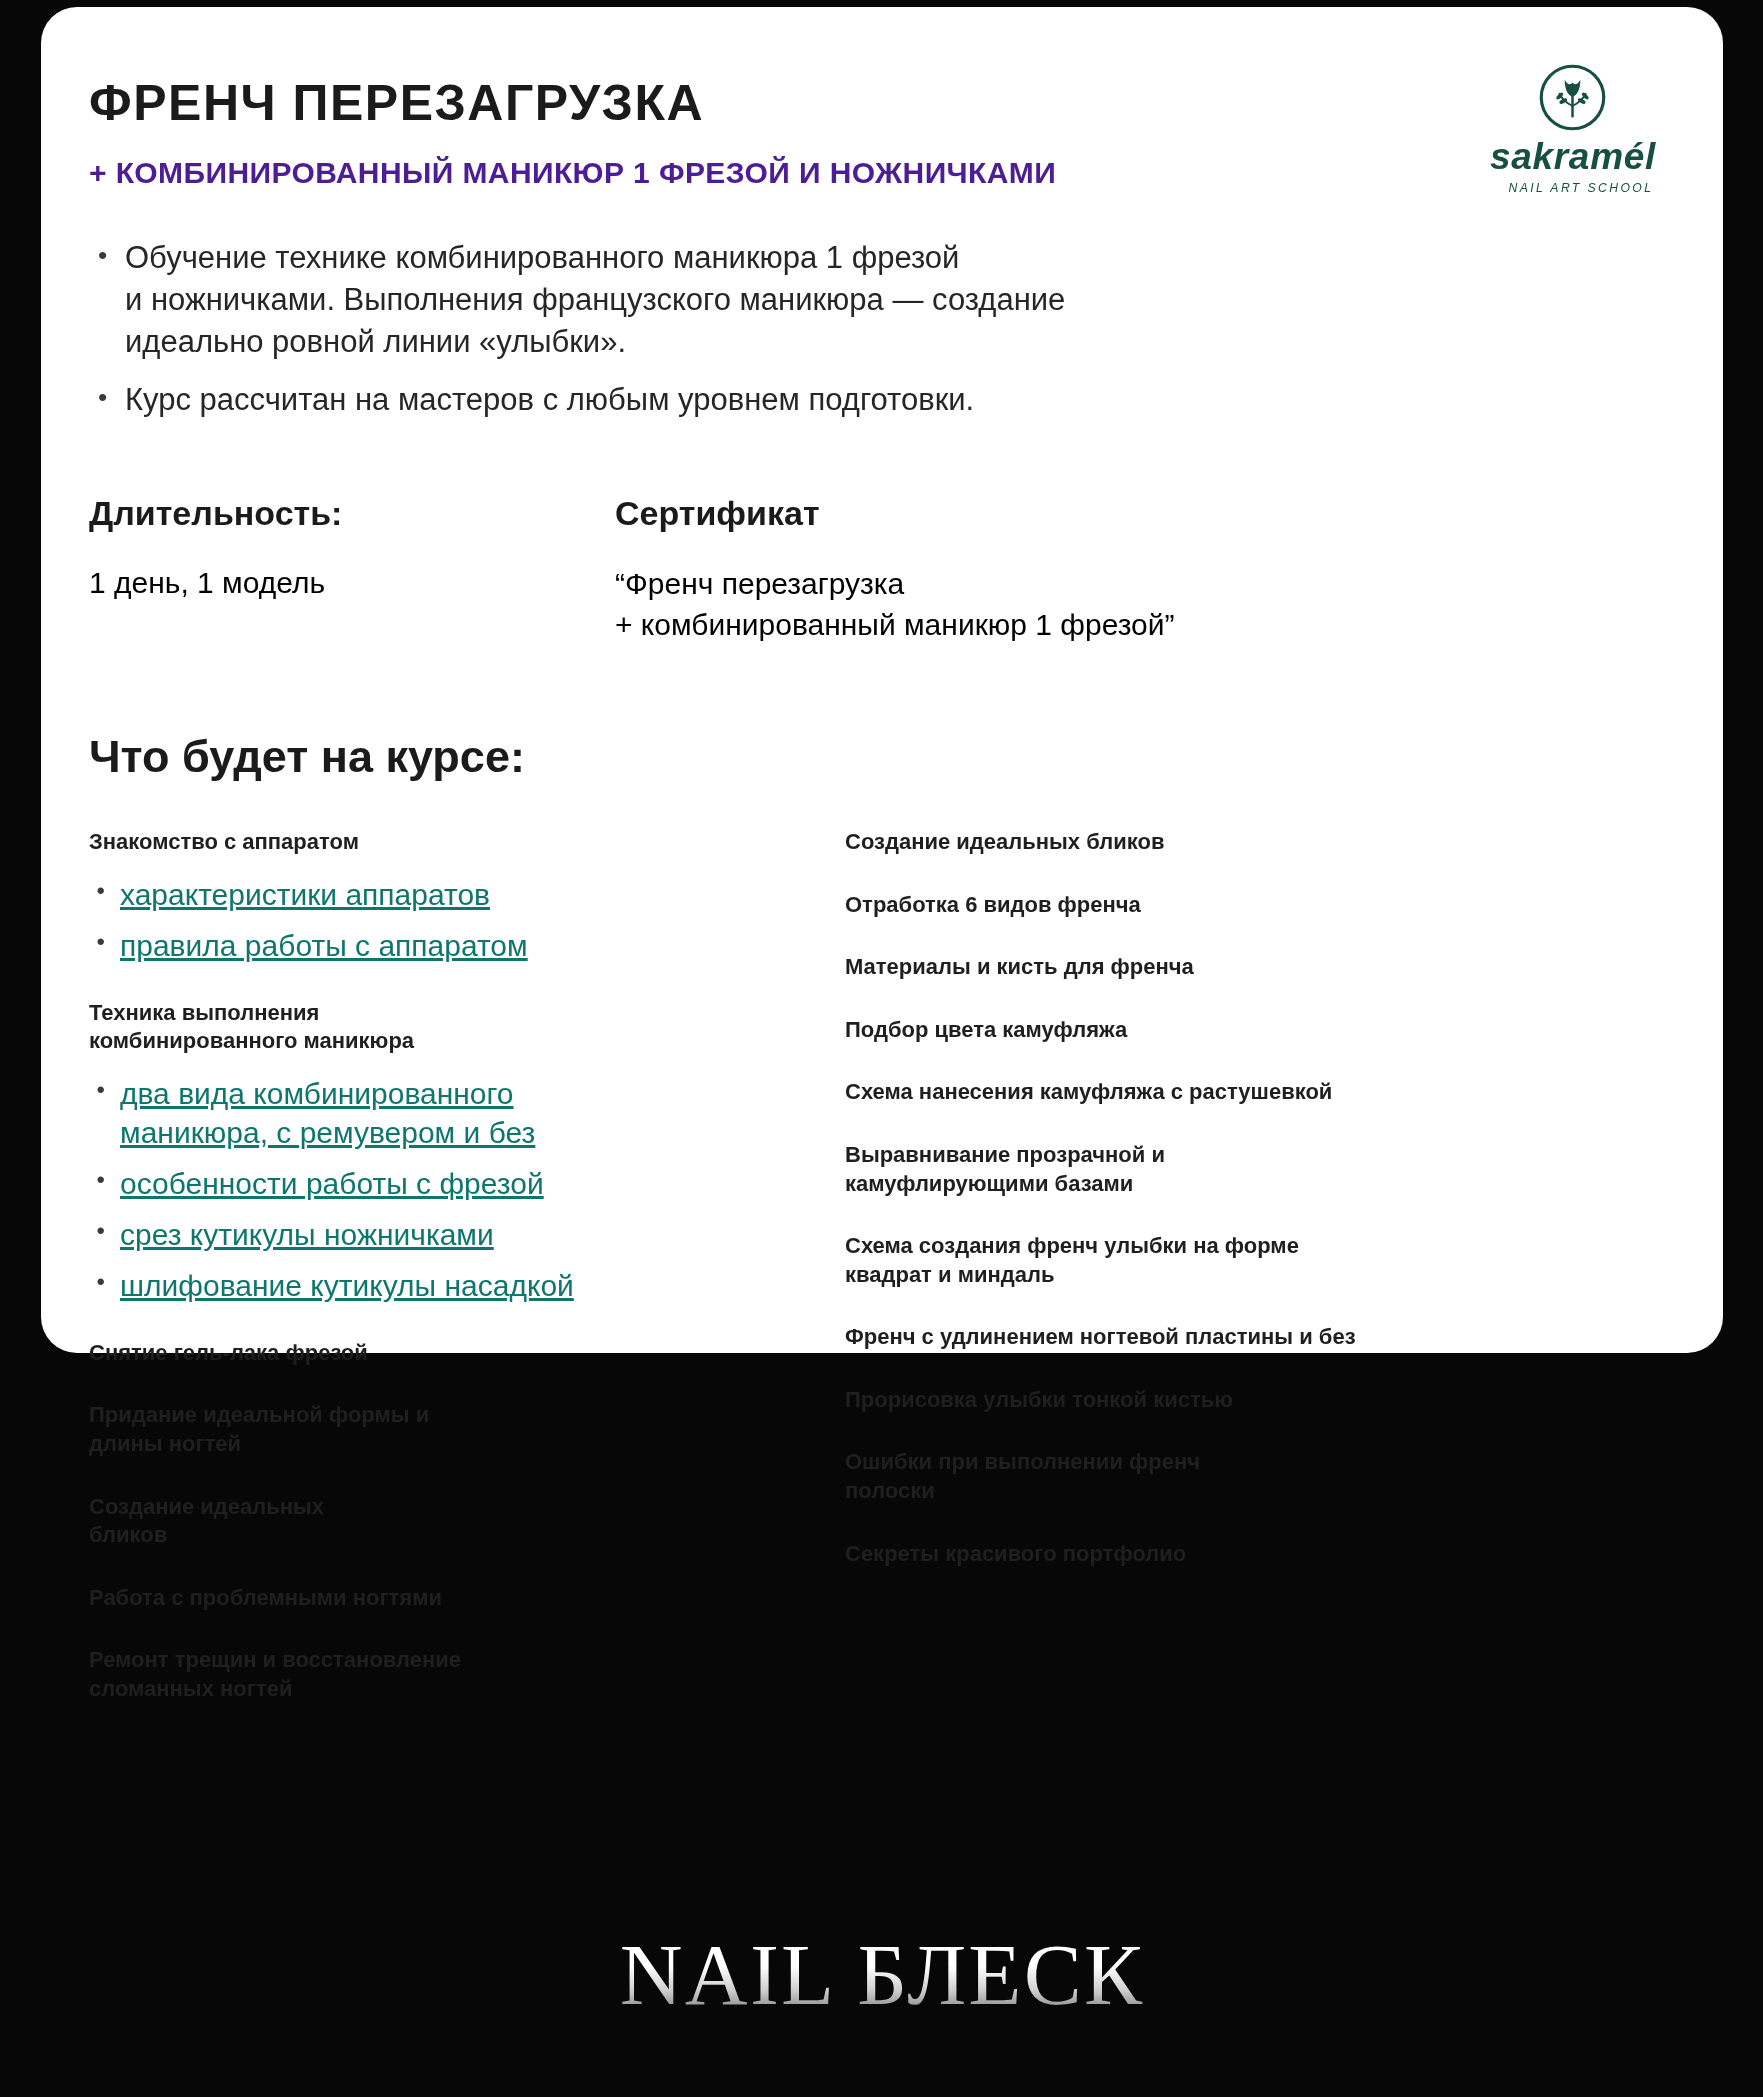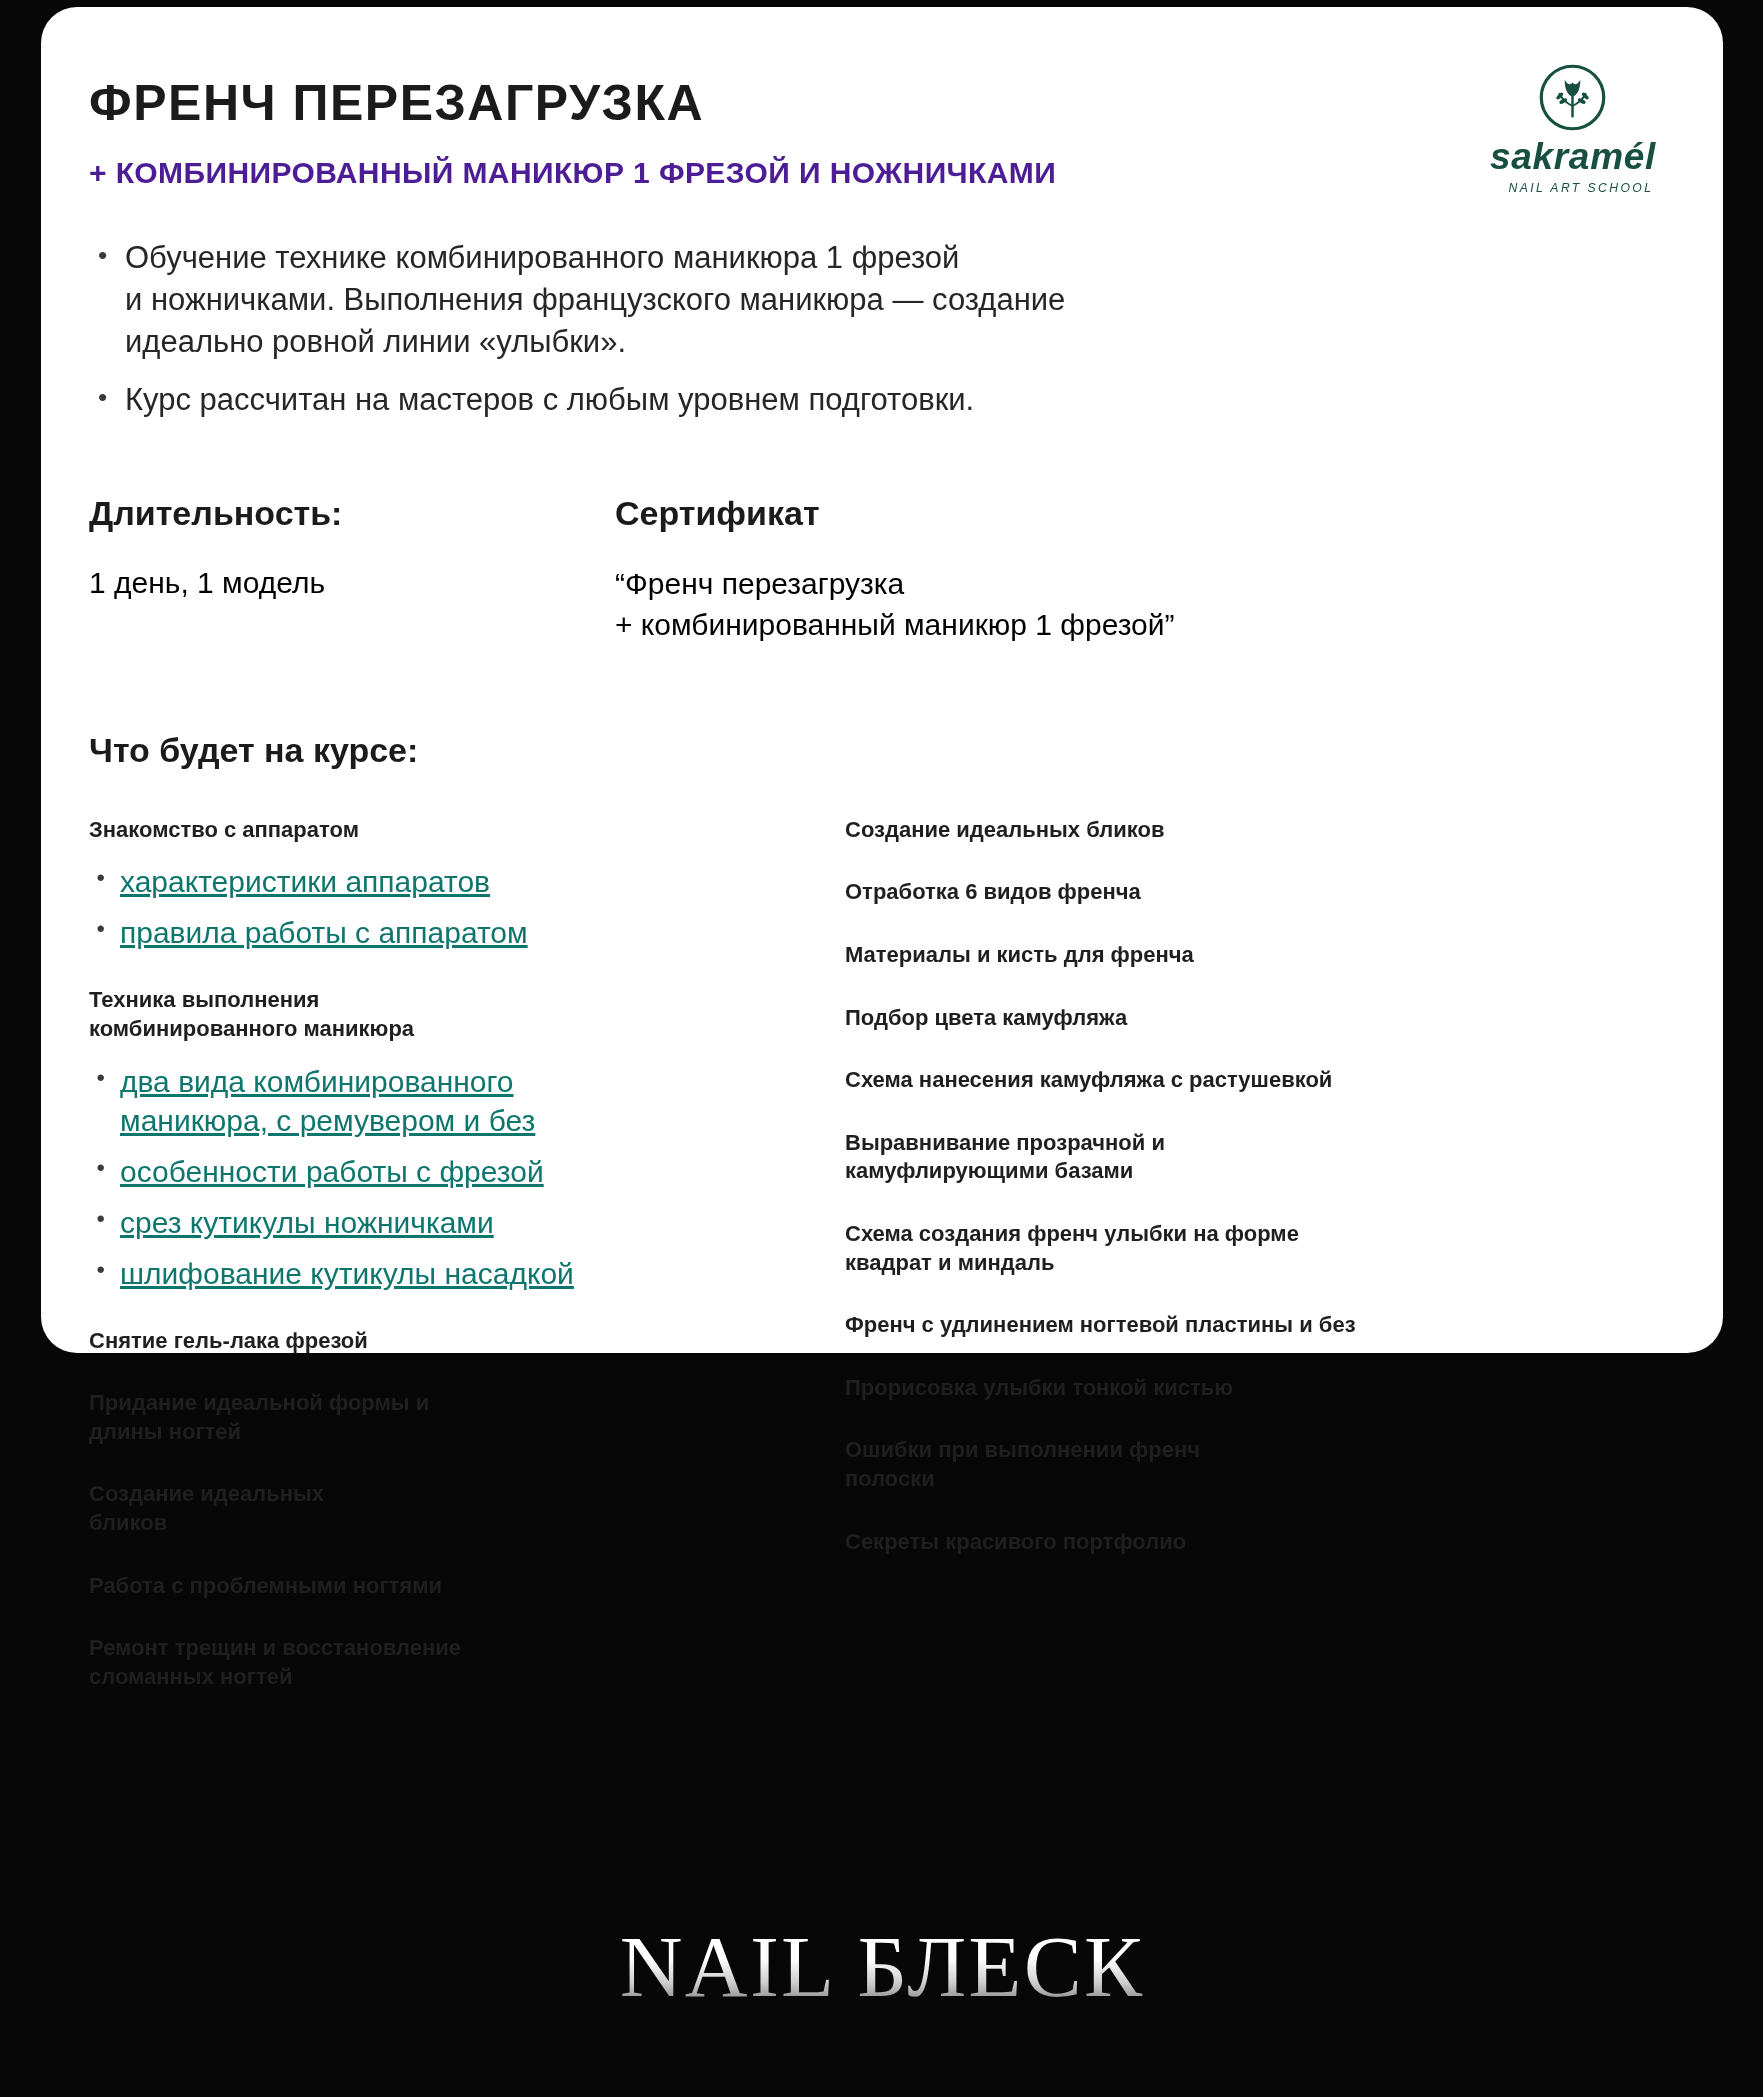--- a/index.html
+++ b/index.html
@@ -52,40 +52,40 @@
   .pre{white-space:pre-line;}
   
   .details{display:flex;margin-top:74px;}
   .d-col1{width:526px;flex:0 0 auto;}
   .d-col2{flex:1 1 auto;}
   .d-label{font-size:34px;font-weight:800;color:#1b1b1b;line-height:1.1;}
   .d-value{font-size:30px;color:#000000;margin-top:31px;line-height:1.35;}
   .d-col2 .d-value{margin-top:32px;}
   
   .course-heading{
-    font-size:34px;font-weight:800;color:#1b1b1b;margin-top:87px;line-height:1.1;
+    font-size:45px;font-weight:800;color:#1b1b1b;margin-top:87px;line-height:1.1;
   }
   .columns{display:flex;margin-top:46px;}
   .col-left{width:689px;flex:0 0 auto;margin-right:67px;}
   .col-right{flex:1 1 auto;}
   .item{margin-bottom:34px;}
   .item-title{
     font-size:22px;font-weight:700;color:#1f1f1f;line-height:1.3;
   }
   .item .bullets{list-style:none;margin:18px 0 4.4px 0;padding:0;}
   .item .bullets li{
     position:relative;padding-left:31px;margin-bottom:12px;
     font-size:30px;line-height:1.3;color:#0f766e;text-decoration:underline;
   }
   .item .bullets li::before{
     content:"•";position:absolute;left:7.4px;top:0;color:#3a3a3a;font-size:0.8em;
   }
   
   .footer-bar{
-    position:absolute;left:0;bottom:8px;width:1764px;height:245px;
+    position:absolute;left:0;bottom:0;width:1764px;height:245px;
     display:flex;align-items:center;justify-content:center;
   }
   .wordmark{
     font-family:"Liberation Serif","DejaVu Serif",serif;
     font-size:87px;font-weight:400;letter-spacing:2.2px;
     background:linear-gradient(180deg,#ffffff 40%,#cfcfcf 68%,#6e6e6e 100%);
     -webkit-background-clip:text;background-clip:text;color:transparent;
     line-height:1;
   }
 </style>

